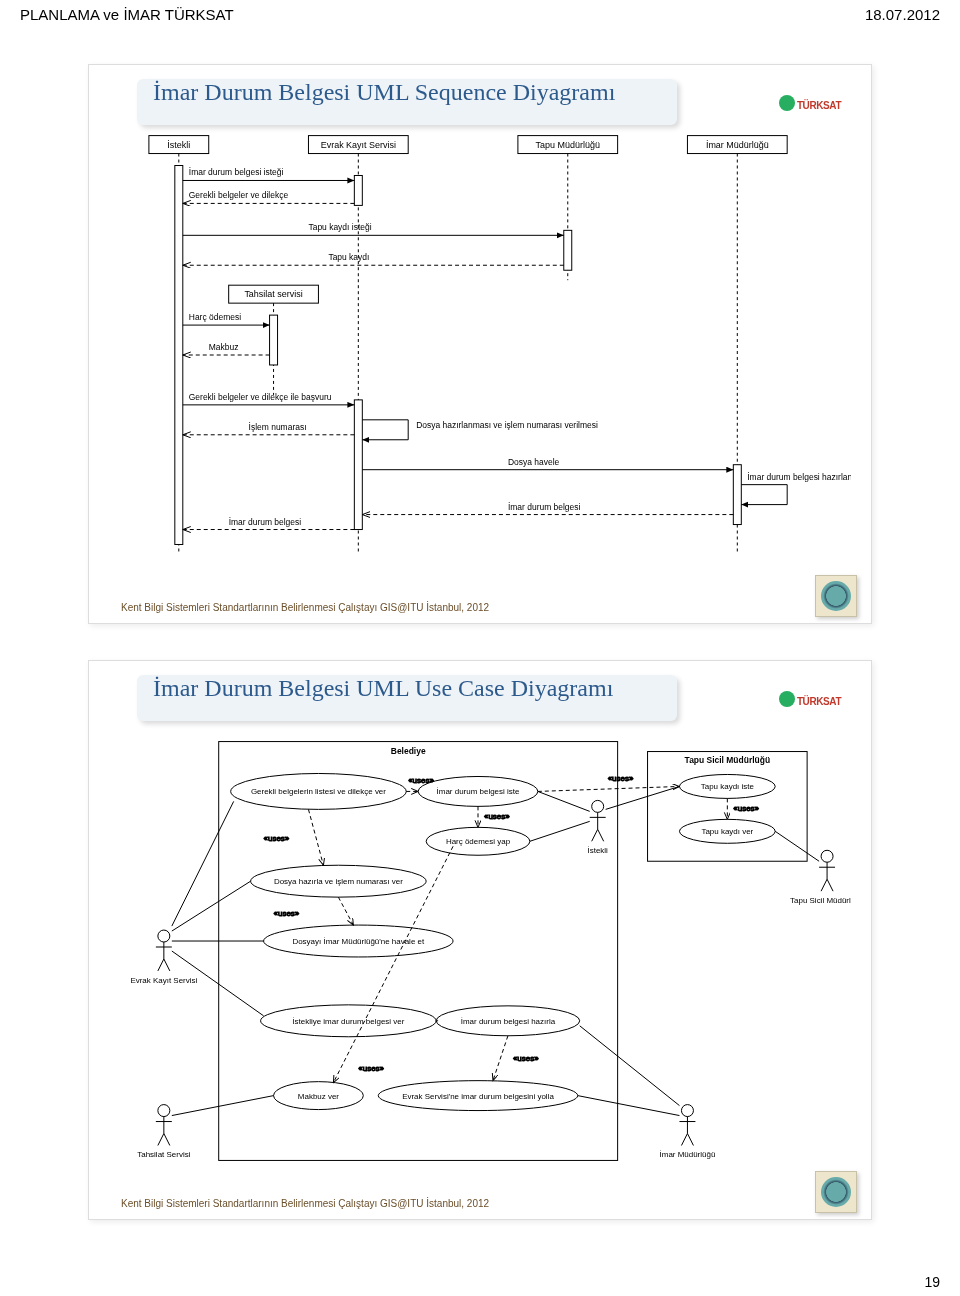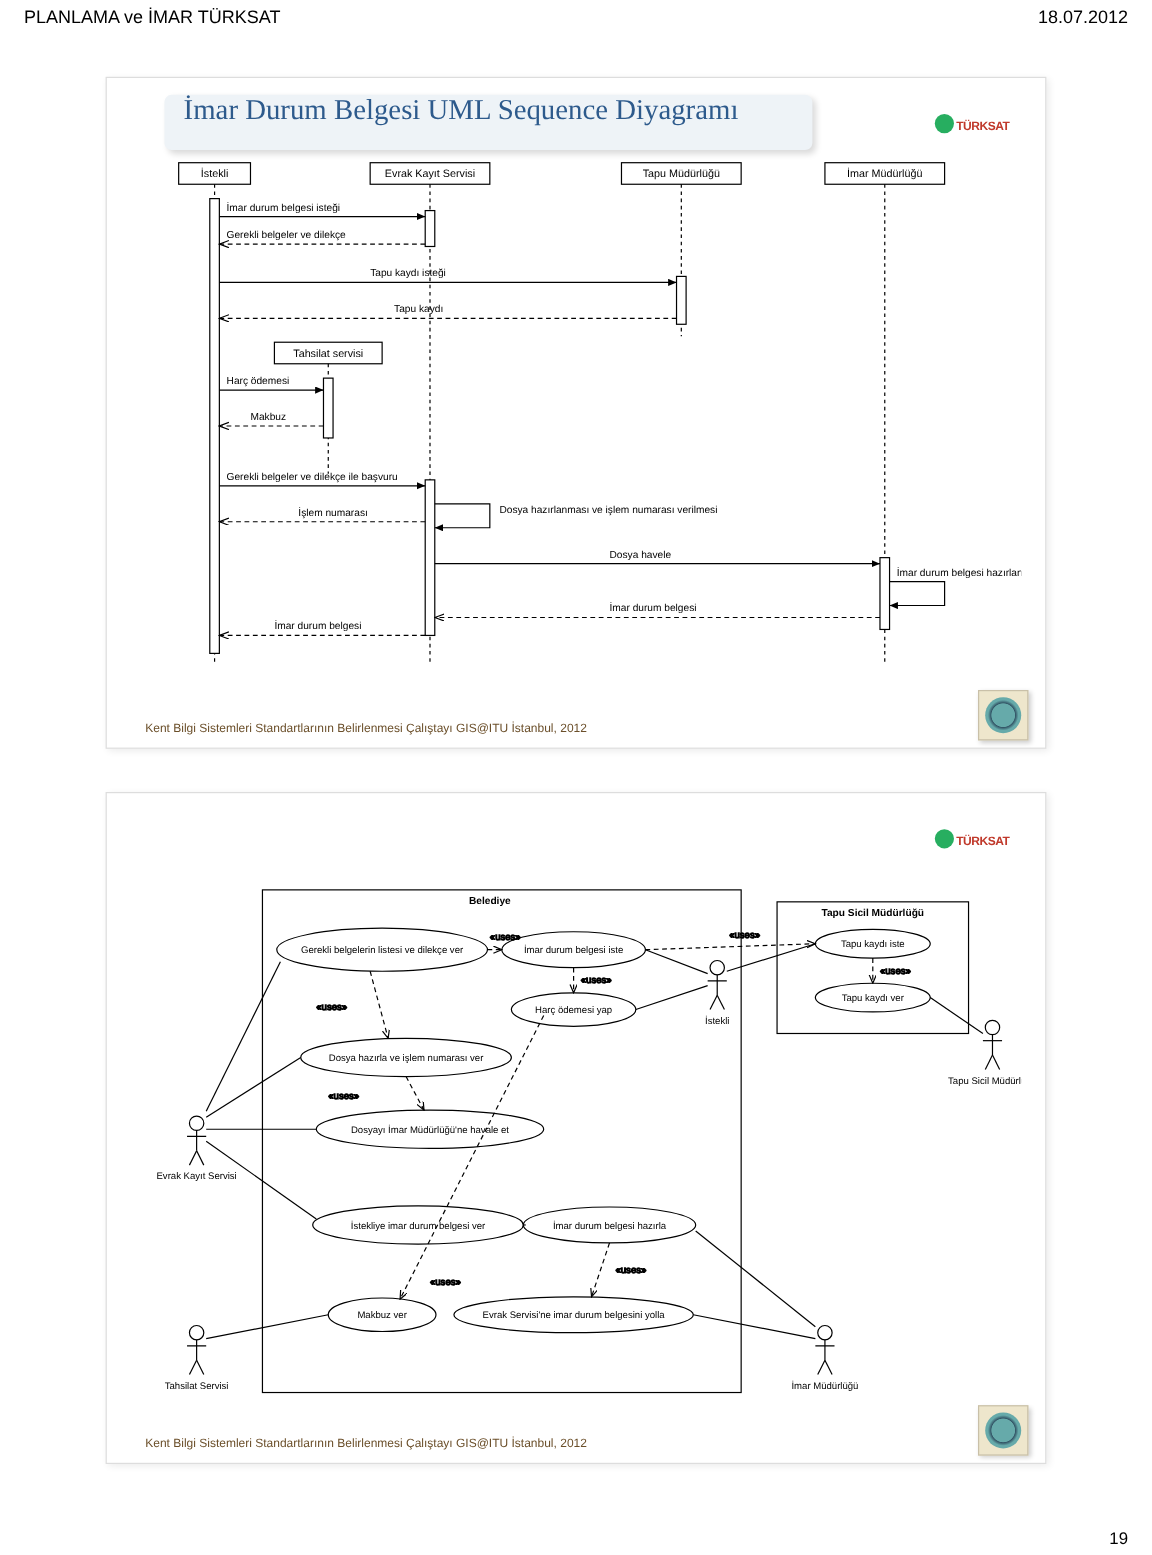--- a/index.html
+++ b/index.html
@@ -182,20 +182,23 @@
         <text class="msg-lbl" x="120" y="390">İmar durum belgesi</text>
       </g>
     </svg>
   </div>
 
   <div class="footer-text">Kent Bilgi Sistemleri Standartlarının Belirlenmesi Çalıştayı GIS@ITU İstanbul, 2012</div>
   <div class="seal"></div>
 </div>
 
 <div class="slide slide-2">
+  <div class="slide-title-wrap">
+    <span class="slide-title">İmar Durum Belgesi UML Use Case Diyagramı</span>
+  </div>
   <div class="logo">
       <span>TÜRKSAT</span>
     </div>
 
   <div class="diagram-area">
     <svg viewBox="0 0 744 440">
       <defs>
         <marker id="ah2" markerWidth="8" markerHeight="8" refX="7" refY="3" orient="auto">
           <path d="M0,0 L7,3 L0,6" fill="none" stroke="#000"></path>
         </marker>

